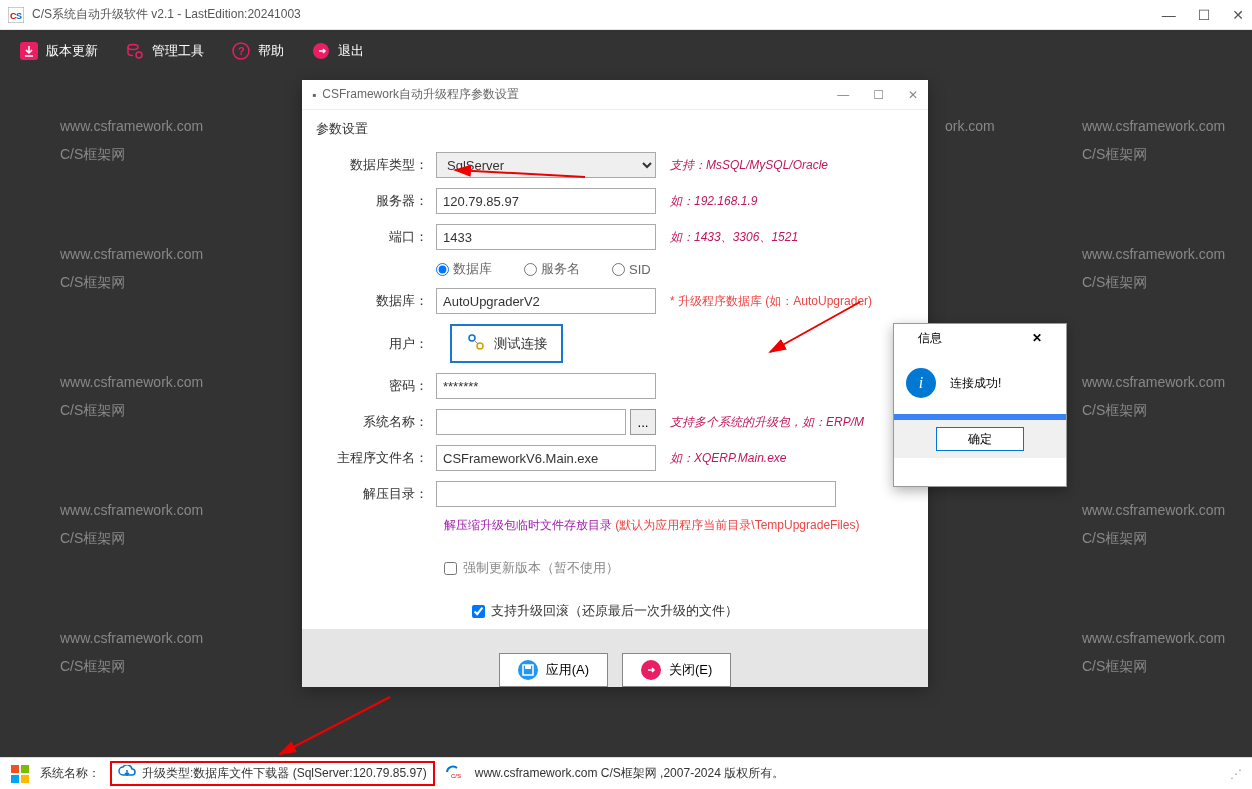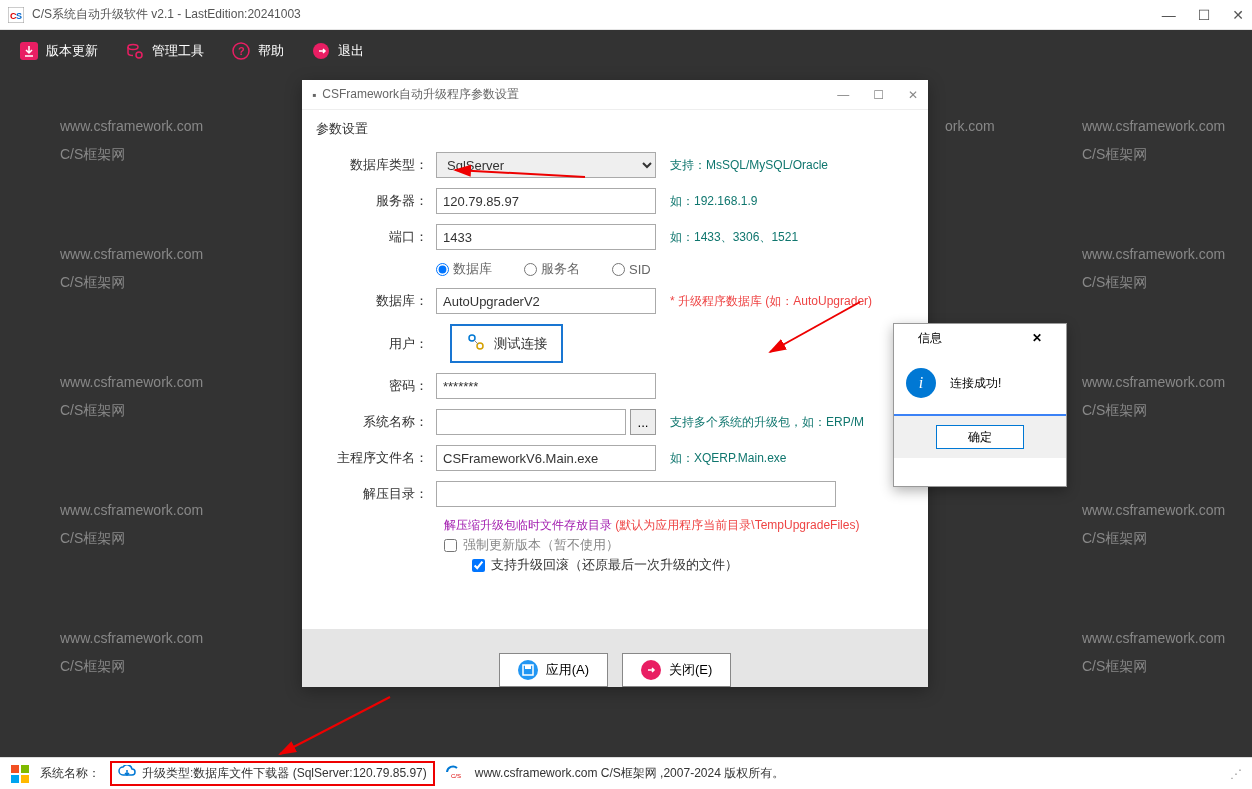--- a/index.html
+++ b/index.html
@@ -21,42 +21,42 @@
 .dialog-title { height: 30px; display: flex; align-items: center; padding: 0 10px; color: #666; font-size: 12px; border-bottom: 1px solid #eee; }
 .dialog-title .spacer { flex: 1; }
 .dialog-title .wb { margin-left: 24px; color: #888; cursor: pointer; }
 .dialog-body { padding: 10px 14px; font-size: 13px; }
 .section-title { color: #333; margin-bottom: 14px; }
 .form-row { display: flex; align-items: center; margin-bottom: 10px; }
 .form-row label { width: 120px; text-align: right; color: #333; padding-right: 8px; }
 .form-row input[type=text], .form-row input[type=password], .form-row select {
   width: 220px; height: 26px; border: 1px solid #aaa; padding: 0 6px; font-size: 13px; color: #333;
 }
-.form-row .hint { margin-left: 14px; color: #0f766e; font-size: 12px; }
+.form-row .hint { margin-left: 14px; color: #be185d; font-size: 12px; font-style: italic; }
 .form-row .hint-red { margin-left: 14px; color: #e44; font-size: 12px; }
 .radios { display: flex; gap: 24px; align-items: center; }
 .radios label { width: auto; text-align: left; display: flex; align-items: center; gap: 4px; color: #666; }
 .small-btn { width: 26px; height: 26px; border: 1px solid #999; background: #eee; margin-left: 4px; cursor: pointer; }
 .test-btn { border: 2px solid #1976d2; padding: 6px 14px; background: #fff; display: flex; align-items: center; gap: 8px; color: #333; cursor: pointer; margin-left: 14px; }
 .note { margin-left: 128px; color: #e44; font-size: 12px; margin-top: 4px; }
 .note .black { color: #a21caf; }
-.cb-row { margin-left: 128px; display: flex; align-items: center; gap: 6px; color: #888; font-size: 13px; margin-top: 2px; }
+.cb-row { margin-left: 128px; display: flex; align-items: center; gap: 6px; color: #888; font-size: 13px; margin-top: 25px; }
 .cb-row.active { color: #333; padding-left: 28px; }
 .dialog-footer { position: absolute; bottom: 0; left: 0; right: 0; height: 58px; background: #e5e5e5; display: flex; align-items: flex-end; justify-content: center; gap: 14px; }
 .footer-btn { height: 34px; padding: 0 18px; display: flex; align-items: center; gap: 8px; border: 1px solid #888; background: #fff; cursor: pointer; font-size: 13px; }
 .footer-btn .fi { width: 20px; height: 20px; display: flex; align-items: center; justify-content: center; border-radius: 50%; color: #fff; }
 
 .msgbox { position: absolute; left: 893px; top: 251px; width: 174px; height: 164px; background: #fff; border: 1px solid #999; box-shadow: 0 4px 12px rgba(0,0,0,0.3); }
 .msgbox-title { height: 28px; display: flex; align-items: center; padding: 0 24px; font-size: 12px; }
 .msgbox-title .spacer { flex: 1; }
 .msgbox-title .x { cursor: pointer; font-weight: bold; }
 .msgbox-body { display: flex; align-items: center; padding: 16px 12px; gap: 14px; }
 .msgbox-body .info-icon { width: 30px; height: 30px; border-radius: 50%; background: #0078d4; color: #fff; display: flex; align-items: center; justify-content: center; font-family: serif; font-style: italic; }
 .msgbox-body .txt { font-size: 12px; }
-.msgbox-footer { background: #f0f0f0; height: 44px; display: flex; align-items: center; justify-content: center; border-top: 2px solid #3b82f6; }
+.msgbox-footer { background: #f0f0f0; height: 44px; display: flex; align-items: center; justify-content: center; border-top: 6px solid #3b82f6; }
 .msgbox-footer button { width: 88px; height: 24px; border: 1px solid #0078d4; background: #fff; font-size: 12px; cursor: pointer; }
 
 .statusbar { position: absolute; bottom: 0; left: 0; right: 0; height: 32px; background: #fff; border-top: 1px solid #ddd; display: flex; align-items: center; padding: 0 10px; font-size: 12px; color: #333; gap: 10px; }
 .status-highlight { border: 2px solid #e00; padding: 2px 6px; display: flex; align-items: center; gap: 6px; }
 .winlogo { width: 20px; height: 20px; }
 
 .arrow { position: absolute; pointer-events: none; }
 </style>
 </head>
 <body>

